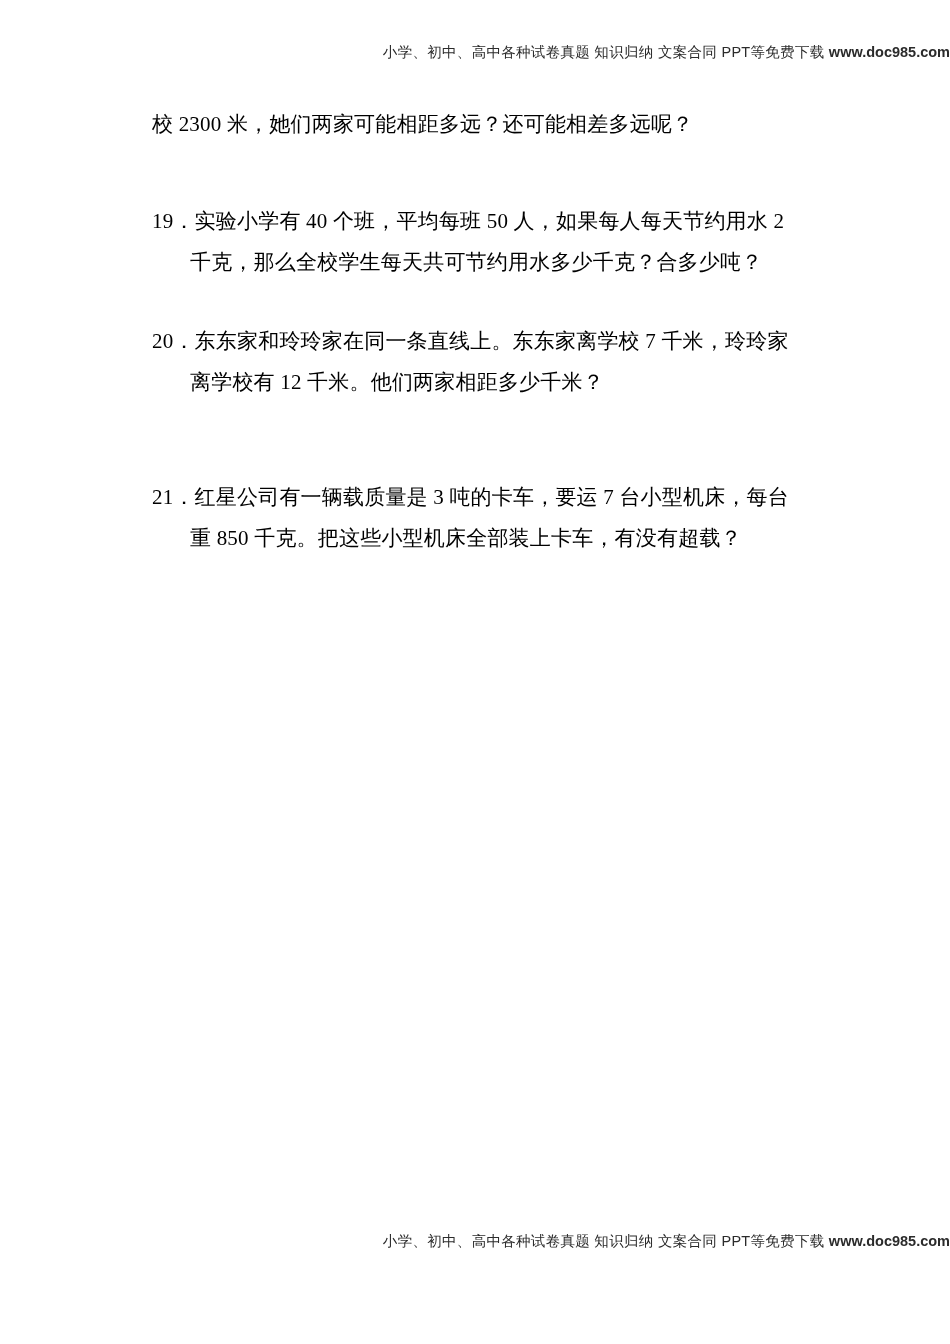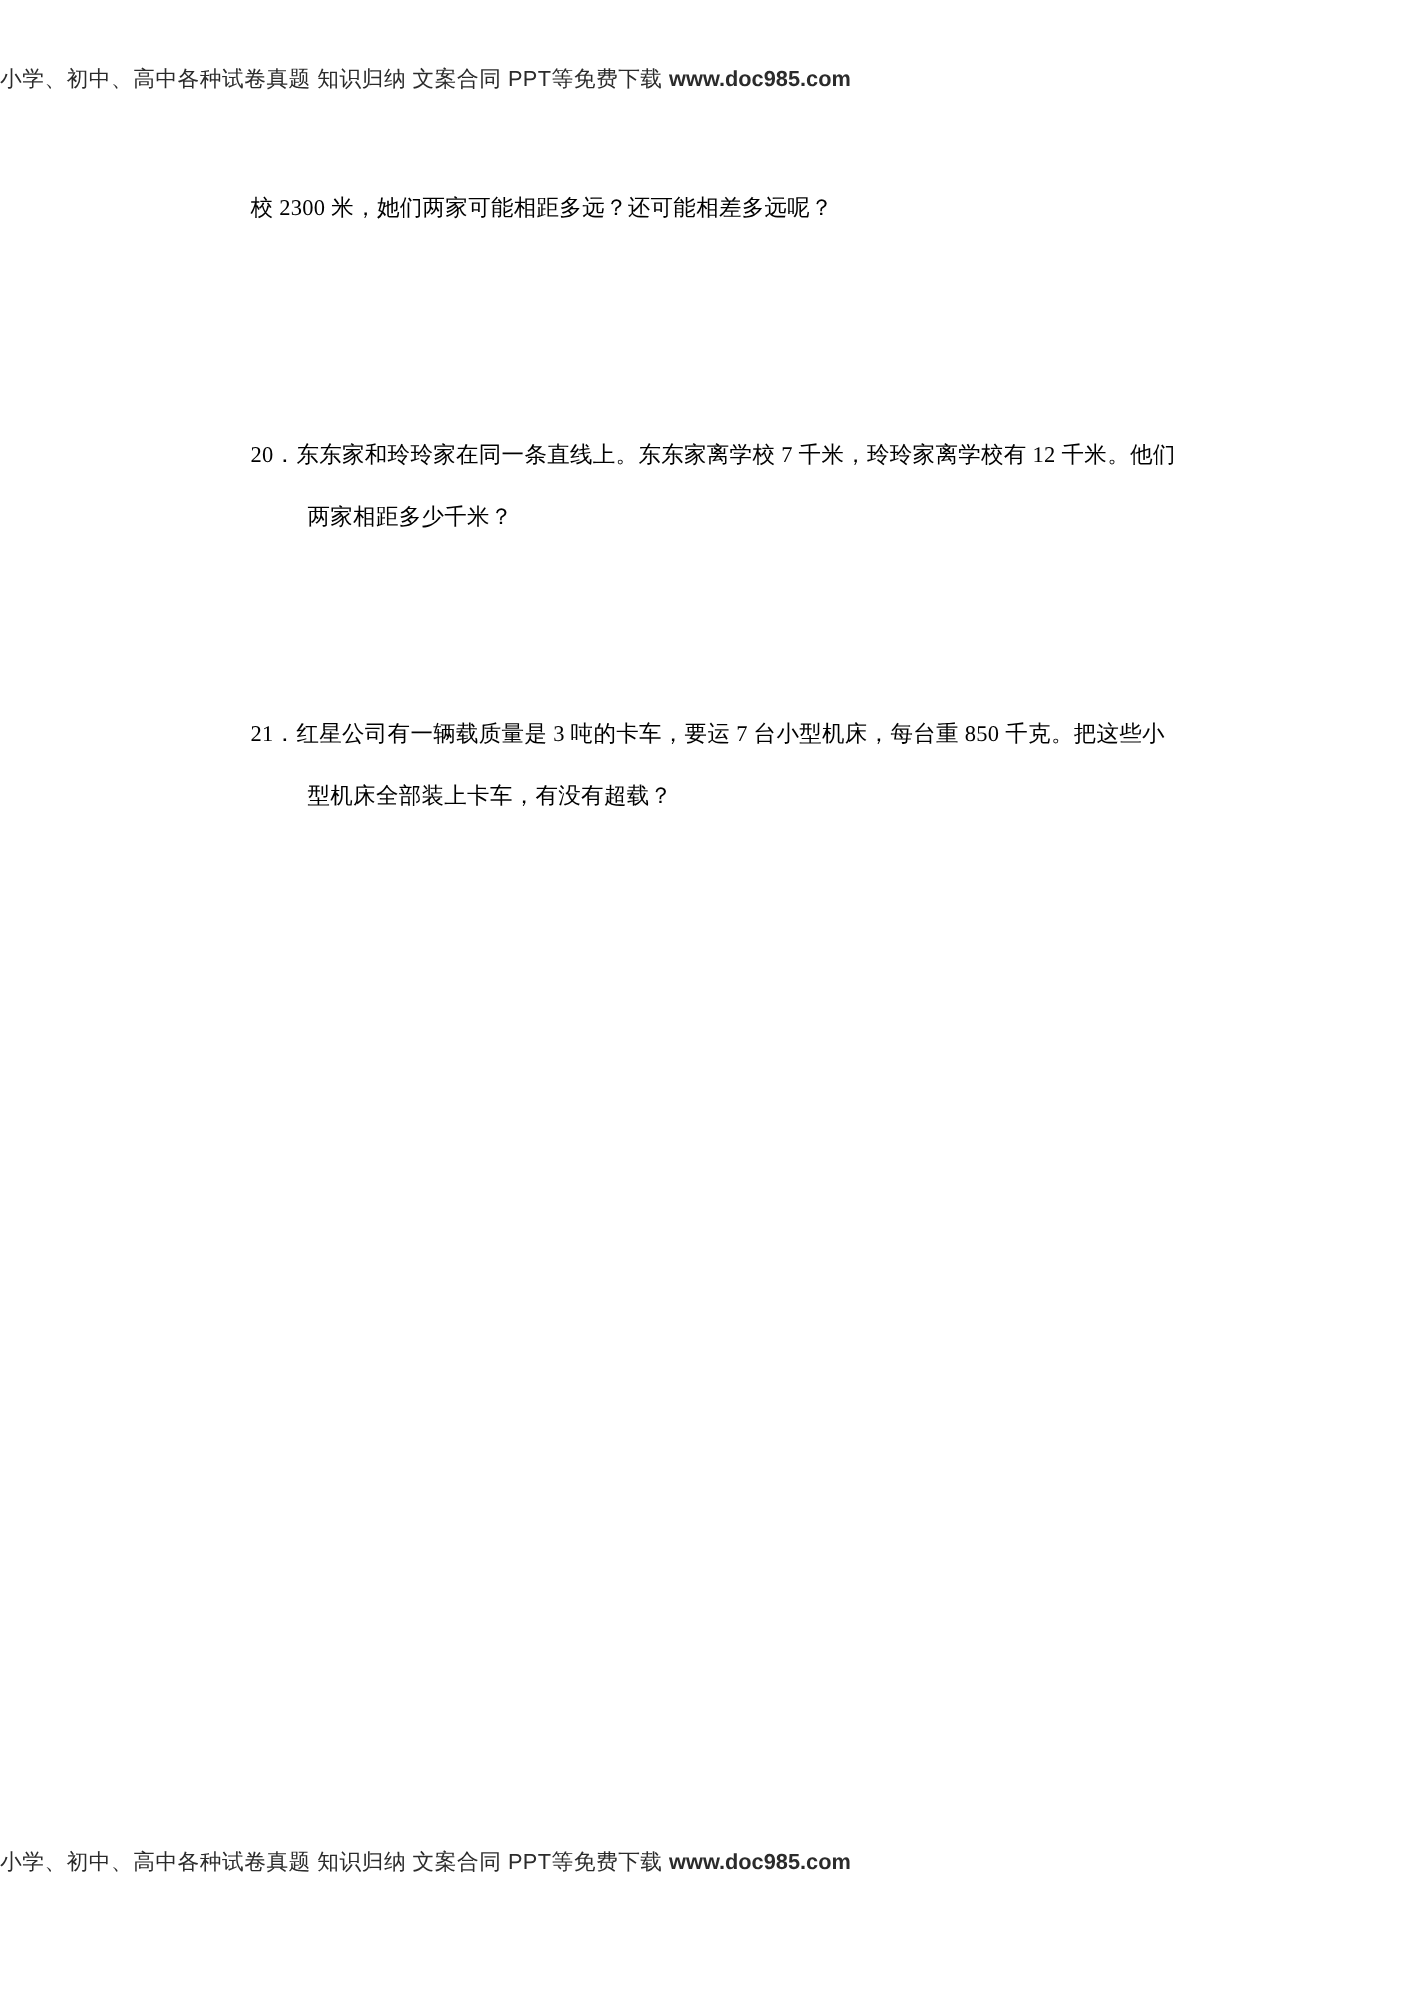--- a/index.html
+++ b/index.html
@@ -17,43 +17,43 @@
   }
   .page {
     position: absolute;
     inset: 0;
     padding: 0;
   }
   .header-note, .footer-note {
     position: absolute;
     left: 0;
     width: 950px;
-    text-align: left;
+    text-align: right;
     font-family: "Liberation Sans", sans-serif;
     font-size: 14.5px;
     letter-spacing: 0.3px;
     color: #2b2b2b;
     white-space: nowrap;
   }
   .header-note { top: 43px; }
   .footer-note { top: 1232px; }
   .header-note .url, .footer-note .url {
     font-family: "Liberation Sans", sans-serif;
     font-weight: bold;
     letter-spacing: 0;
   }
   .content {
     position: absolute;
     left: 152px;
     top: 104px;
     width: 648px;
   }
   .para {
-    margin: 15px;
-    font-size: 15px;
+    margin: 0;
+    font-size: 21px;
     line-height: 41px;
     text-indent: 0;
     letter-spacing: 0.2px;
   }
   .para .num {
     font-family: "Liberation Serif", serif;
   }
   .hang {
     padding-left: 38px;
     text-indent: -38px;
@@ -78,20 +78,21 @@
     <span>小学、初中、高中各种试卷真题 知识归纳 文案合同 PPT等免费下载</span>
     <span class="url">www.doc985.com</span>
   </div>
 
   <div class="content">
 
     <p class="para">校 2300 米，她们两家可能相距多远？还可能相差多远呢？</p>
 
     <div class="gap-md"></div>
 
+    <p class="para hang"><span class="num">19．</span><span>实验小学有 40 个班，平均每班 50 人，如果每人每天节约用水 2 千克，那么全校学生每天共可节约用水多少千克？合多少吨？</span></p>
 
     <div class="gap-sm"></div>
 
     <p class="para hang"><span class="num">20．</span><span>东东家和玲玲家在同一条直线上。东东家离学校 7 千米，玲玲家离学校有 12 千米。他们两家相距多少千米？</span></p>
 
     <div class="gap-lg"></div>
 
     <p class="para hang"><span class="num">21．</span><span>红星公司有一辆载质量是 3 吨的卡车，要运 7 台小型机床，每台重 850 千克。把这些小型机床全部装上卡车，有没有超载？</span></p>
 
     <div class="gap-lg"></div>

